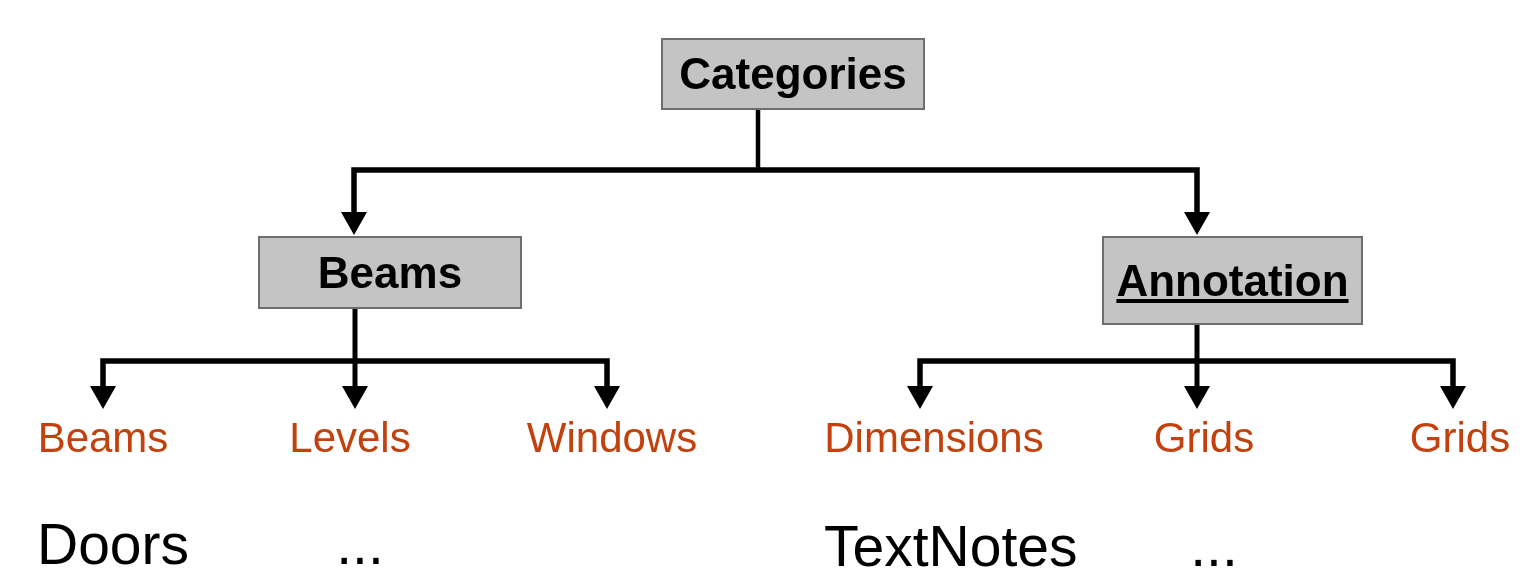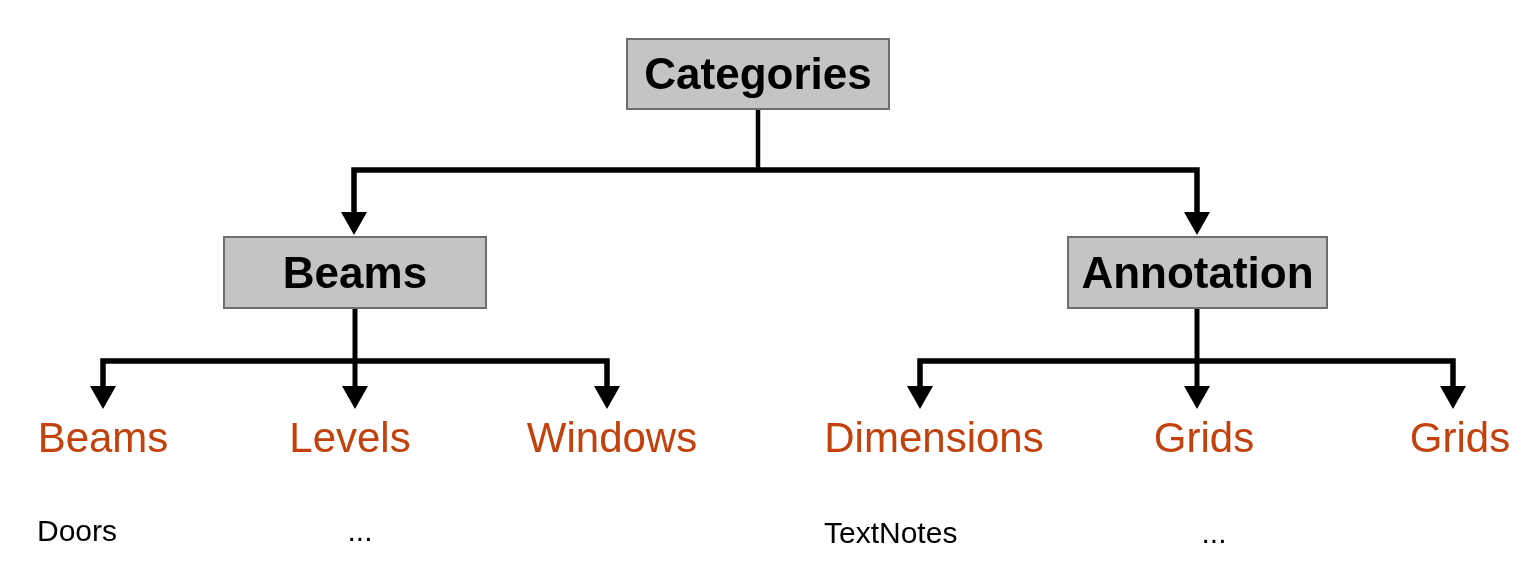--- a/index.html
+++ b/index.html
@@ -36,32 +36,33 @@
     background: #c4c4c4;
     border: 2px solid #6e6e6e;
     box-sizing: border-box;
     display: flex;
     align-items: center;
     justify-content: center;
     font-size: 44px;
     font-weight: bold;
     color: #000000;
     white-space: nowrap;
+    margin-left: 35px;
   }
   .leaf {
     position: absolute;
     transform: translateX(-50%);
     font-size: 42px;
     line-height: 1;
     color: #c2410c;
     white-space: nowrap;
   }
   .extra {
     position: absolute;
-    font-size: 30px;
+    font-size: 57px;
     line-height: 1;
     color: #000000;
     white-space: nowrap;
   }
   .extra.centered {
     transform: translateX(-50%);
   }
 </style>
 </head>
 <body>
@@ -90,21 +91,21 @@
   </svg>
 
   <div class="node" style="left:626px; top:38px; width:264px; height:72px;">
     <span>Categories</span>
   </div>
 
   <div class="node" style="left:223px; top:236px; width:264px; height:73px;">
     <span>Beams</span>
   </div>
 
-  <div class="node" style="left:1067px; top:236px; width:261px; height:73px;">
+  <div class="node" style="left:1067px; top:236px; width:261px; height:89px;text-decoration:underline;">
     <span>Annotation</span>
   </div>
 
   <div class="leaf" style="left:103px; top:417px;">Beams</div>
   <div class="leaf" style="left:350px; top:417px;">Levels</div>
   <div class="leaf" style="left:612px; top:417px;">Windows</div>
 
   <div class="leaf" style="left:934px; top:417px;">Dimensions</div>
   <div class="leaf" style="left:1204px; top:417px;text-align:right;">Grids</div>
   <div class="leaf" style="left:1460px; top:417px;">Grids</div>

